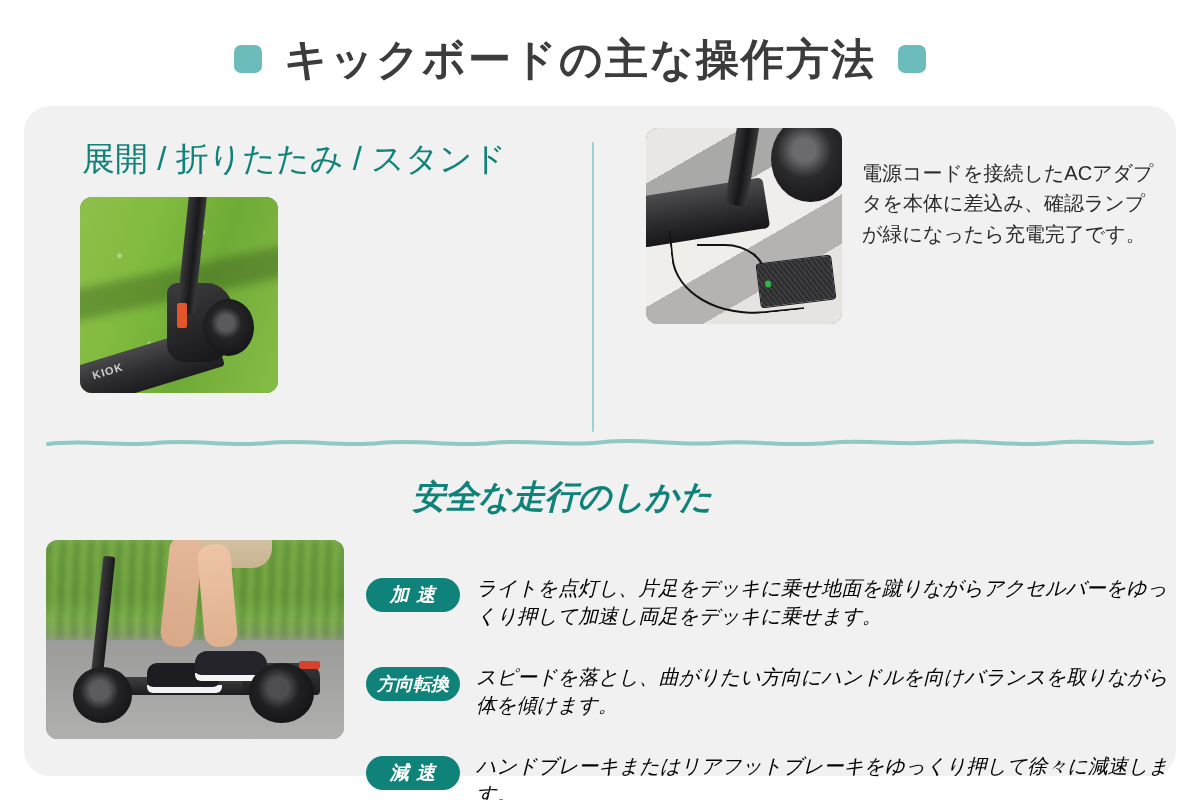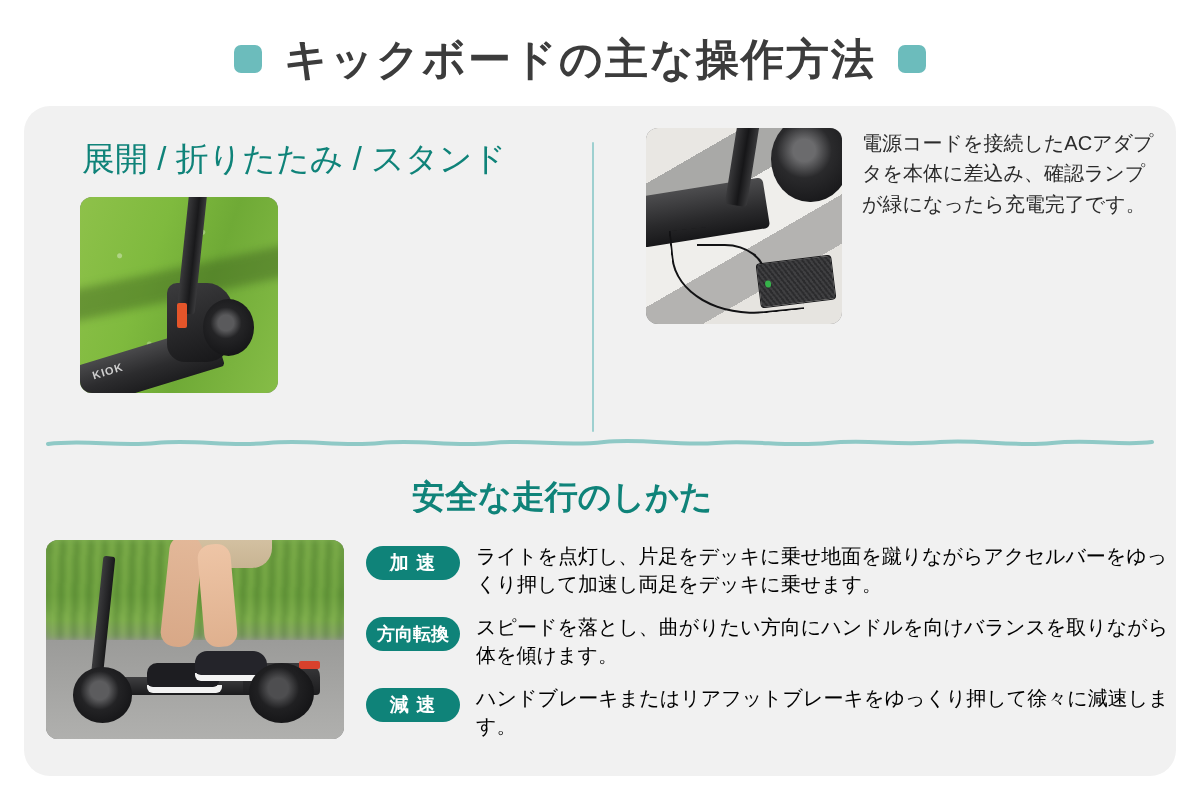--- a/index.html
+++ b/index.html
@@ -105,21 +105,21 @@
   .photo-2 { width: 196px; height: 196px; }
   .photo-3 { width: 298px; height: 199px; }
 
   .photo-text {
     font-size: 20px;
     line-height: 1.52;
     color: #2b2b2b;
     margin-left: 18px;
     flex: 1 1 auto;
   }
-  .col-right .photo-text { margin-left: 20px; }
+  .col-right .photo-text { margin-left: 20px; margin-top: 30px; }
 
   
   .grass {
     position: absolute; inset: 0;
     background:
       radial-gradient(circle at 20% 30%, rgba(255,255,255,.35) 0 2px, transparent 3px),
       radial-gradient(circle at 62% 18%, rgba(255,255,255,.3) 0 2px, transparent 3px),
       radial-gradient(circle at 80% 62%, rgba(255,255,255,.3) 0 2px, transparent 3px),
       radial-gradient(circle at 35% 75%, rgba(255,255,255,.28) 0 2px, transparent 3px),
       linear-gradient(110deg, #8ec14a 0%, #7fba3e 35%, #6faa36 60%, #86bd47 100%);
@@ -381,20 +381,21 @@
   }
   .h-divider svg { display: block; width: 100%; height: 100%; }
 
   
   .bottom-section {
     position: absolute;
     left: 0;
     top: 344px;
     width: 1152px;
     height: 326px;
+    font-style: italic;
   }
   .bottom-heading {
     position: absolute;
     left: 388px;
     top: 30px;
     font-size: 33px;
     font-weight: 700;
     color: #0f8379;
     line-height: 1;
     white-space: nowrap;
@@ -408,20 +409,21 @@
   }
   .steps {
     margin-left: 22px;
     flex: 1 1 auto;
     padding-top: 2px;
   }
   .step {
     display: flex;
     align-items: flex-start;
     margin-bottom: 14px;
+    margin-top: 32px;
   }
   .step:last-child { margin-bottom: 0; }
   .badge {
     flex: 0 0 auto;
     width: 94px;
     height: 34px;
     border-radius: 17px;
     background: #0f8379;
     color: #ffffff;
     font-size: 19px;

